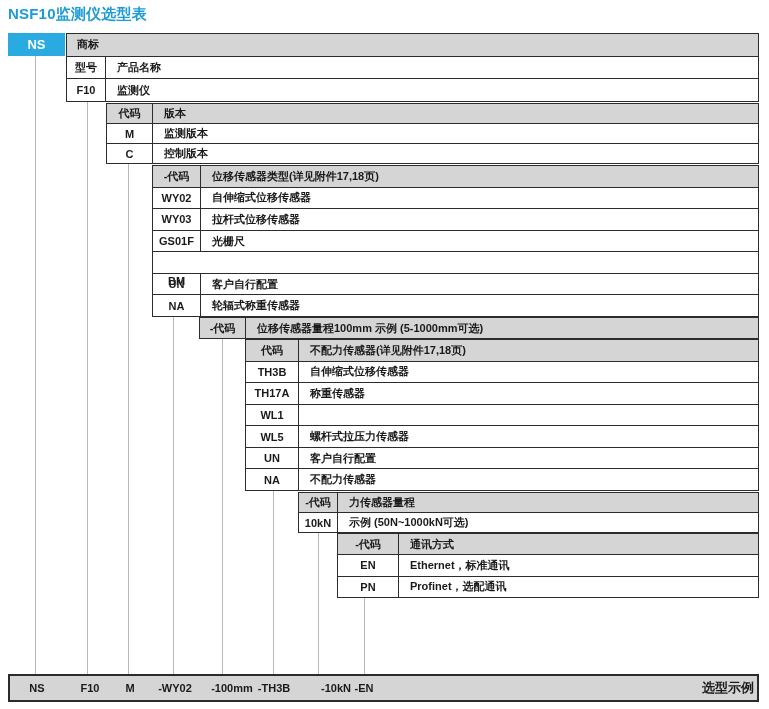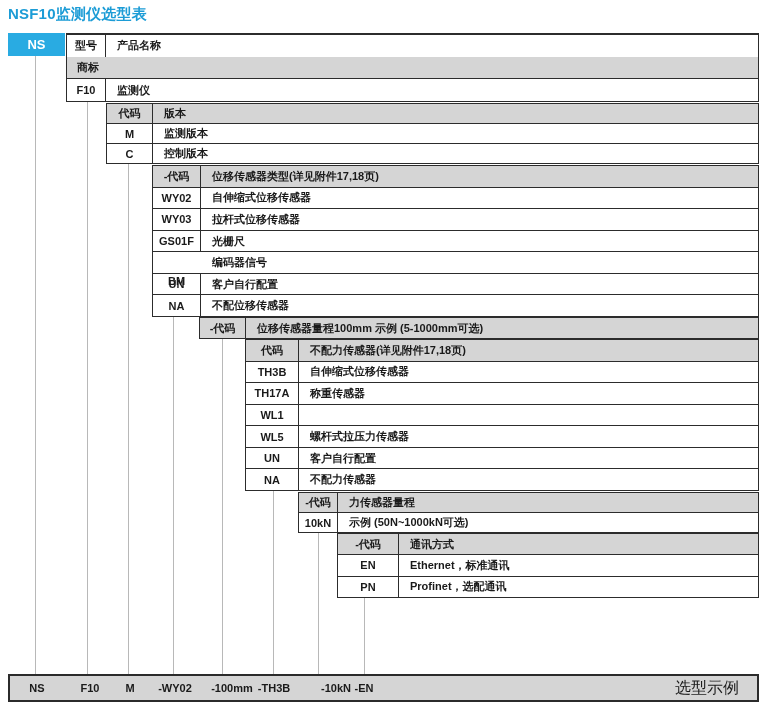--- a/index.html
+++ b/index.html
@@ -44,40 +44,40 @@
     position:absolute;left:8px;top:674px;width:751px;height:28px;
     box-sizing:border-box;background:var(--bar-bg,#d5d5d5);
     border:2px solid #2b2b2b;
   }
   .barcode{
     position:absolute;top:0;bottom:0;transform:translateX(-50%);
     display:flex;align-items:center;
     font-size:11px;font-weight:bold;white-space:nowrap;
   }
   .bar-label{
-    position:absolute;right:18px;top:0;bottom:0;
+    position:absolute;right:3px;top:0;bottom:0;
     display:flex;align-items:center;
-    font-size:16px;font-weight:normal;
+    font-size:13px;font-weight:bold;
   }
 </style>
 </head>
 <body>
 
 <div id="page">
   <div class="title">NSF10监测仪选型表</div>
   <div class="brand">NS</div>
   <div id="table-area">
       <div class="block" style="left: 66px; top: 33px; width: 693px; height: 69px;">
+        <div class="trow hdr">
+          <div class="vcell merged">商标</div>
+        </div>
         <div class="trow bt">
           <div class="ccell" style="width: 39px;">型号</div>
           <div class="vcell">产品名称</div>
         </div>
-        <div class="trow hdr">
-          <div class="vcell merged">商标</div>
-        </div>
         <div class="trow bt">
           <div class="ccell" style="width: 39px;">F10</div>
           <div class="vcell">监测仪</div>
         </div>
       </div>
       <div class="block" style="left: 106px; top: 103px; width: 653px; height: 61px;">
         <div class="trow hdr">
           <div class="ccell" style="width: 46px;">代码</div>
           <div class="vcell">版本</div>
         </div>
@@ -102,29 +102,28 @@
         <div class="trow bt">
           <div class="ccell" style="width: 48px;">WY03</div>
           <div class="vcell">拉杆式位移传感器</div>
         </div>
         <div class="trow bt">
           <div class="ccell" style="width: 48px;">GS01F</div>
           <div class="vcell">光栅尺</div>
         </div>
         <div class="trow bt">
           <div class="ccell" style="width: 48px; margin-top: 29px;">BM</div>
-          <div class="vcell">编码器信号</div>
         </div>
         <div class="trow bt">
           <div class="ccell" style="width: 48px;">UN</div>
           <div class="vcell">客户自行配置</div>
         </div>
         <div class="trow bt">
           <div class="ccell" style="width: 48px;">NA</div>
-          <div class="vcell">不配位移传感器</div>
+          <div class="vcell">轮辐式称重传感器</div>
         </div>
       </div>
       <div class="block" style="left: 199px; top: 317px; width: 560px; height: 22px;">
         <div class="trow hdr">
           <div class="ccell" style="width: 46px;">-代码</div>
           <div class="vcell">位移传感器量程100mm 示例 (5-1000mm可选)</div>
         </div>
       </div>
       <div class="block" style="left: 245px; top: 339px; width: 514px; height: 152px;">
         <div class="trow hdr">

